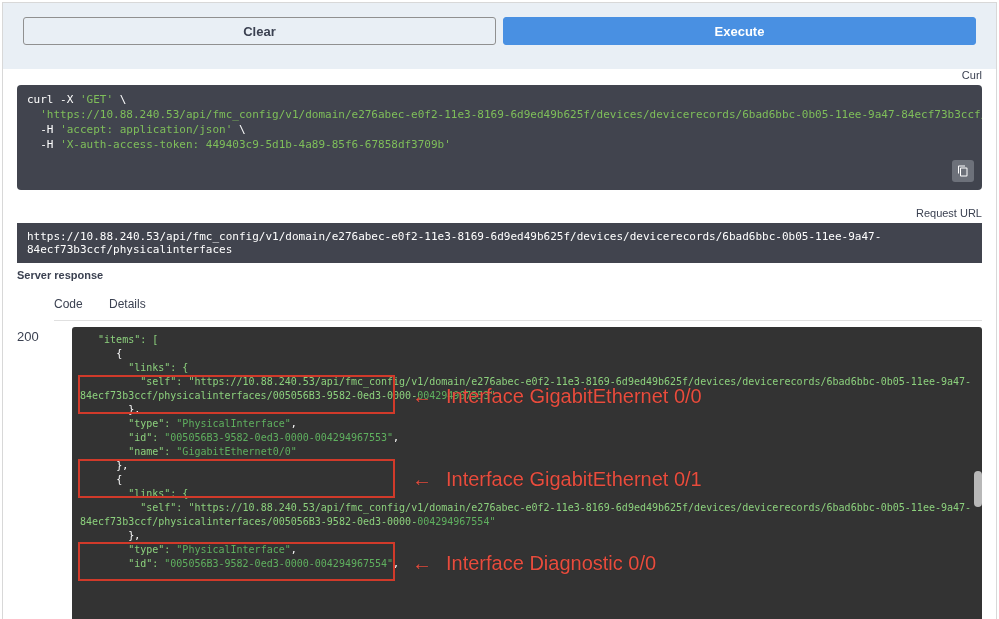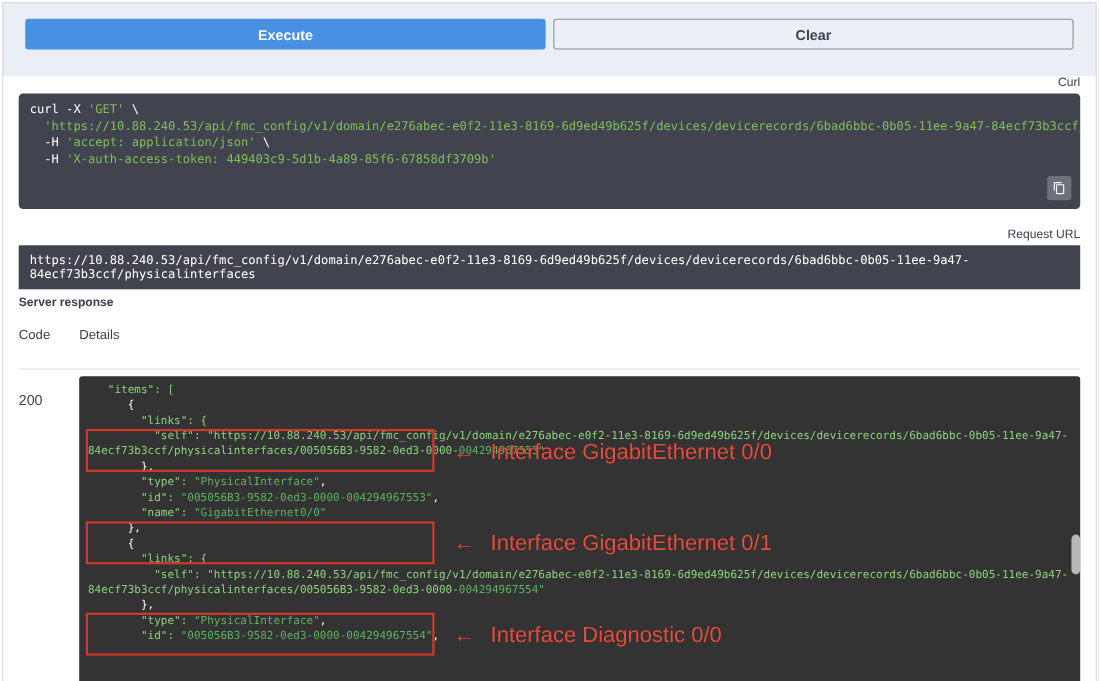--- a/index.html
+++ b/index.html
@@ -90,27 +90,28 @@
     border-radius: 0;
     padding: 7px 10px;
     font-family: Consolas, Monaco, monospace;
     font-size: 11px;
   }
   .server-resp-label { font-size: 11px; font-weight: 700; margin: 6px 0 8px 0; }
   .resp-table-head {
     display: flex;
     font-size: 12px;
     color: #3b4151;
-    padding: 8px 0 24px 0;
+    padding: 8px 0 9px 0;
     border-bottom: 1px solid #e0e0e0;
     margin-bottom: 6px;
+    margin-left: 37px;
   }
   .resp-table-head .code-col { width: 55px; }
   .resp-row { display: flex; align-items: flex-start; }
-  .resp-row .code-col { width: 55px; font-size: 13px; padding-top: 2px; margin-top: 12px; }
+  .resp-row .code-col { width: 55px; font-size: 13px; padding-top: 2px; }
   .details-col { flex: 1; position: relative; }
   .response-body-box {
     background: #333333;
     color: #fff;
     border-radius: 3px;
     padding: 6px 8px;
     font-family: Consolas, Monaco, monospace;
     font-size: 10px;
     line-height: 1.4;
     position: relative;
@@ -147,22 +148,22 @@
     height: 36px;
     background: #b8b8b8;
     border-radius: 4px;
   }
 </style>
 </head>
 <body>
 
 <div class="outer-wrap">
   <div class="button-row">
+    <div class="btn btn-clear">Clear</div>
     <div class="btn btn-execute">Execute</div>
-    <div class="btn btn-clear">Clear</div>
   </div>
 
   <div class="responses-section">
 
     <div class="small-label">Curl</div>
     <div class="dark-box"><span>curl -X </span><span class="green">'GET'</span><span> \</span>
 <span class="green">  'https://10.88.240.53/api/fmc_config/v1/domain/e276abec-e0f2-11e3-8169-6d9ed49b625f/devices/devicerecords/6bad6bbc-0b05-11ee-9a47-84ecf73b3ccf/physicalinterfaces'</span>
 <span>  -H </span><span class="green">'accept: application/json'</span><span> \</span>
 <span>  -H </span><span class="green">'X-auth-access-token: 449403c9-5d1b-4a89-85f6-67858df3709b'</span>
       <div class="copy-icon">

